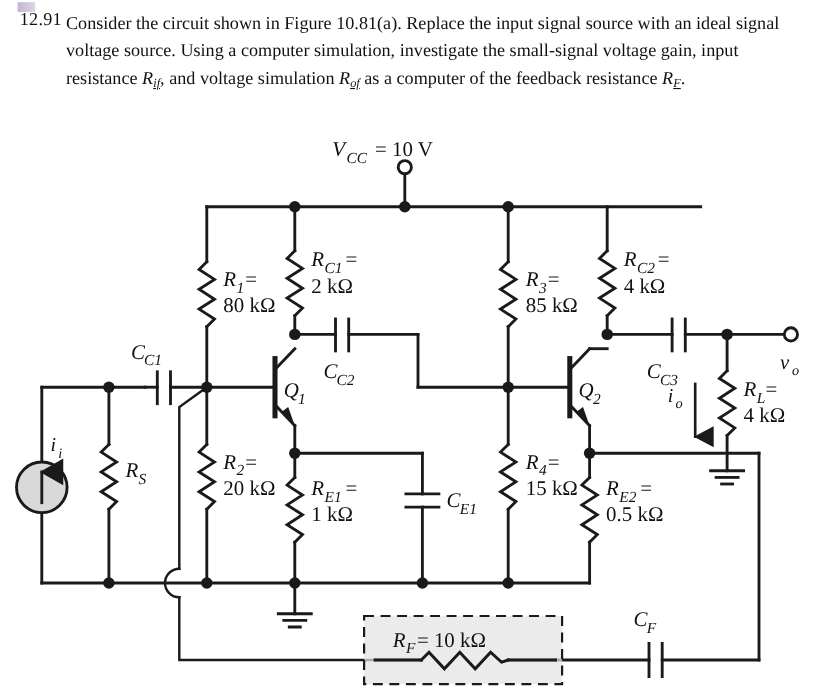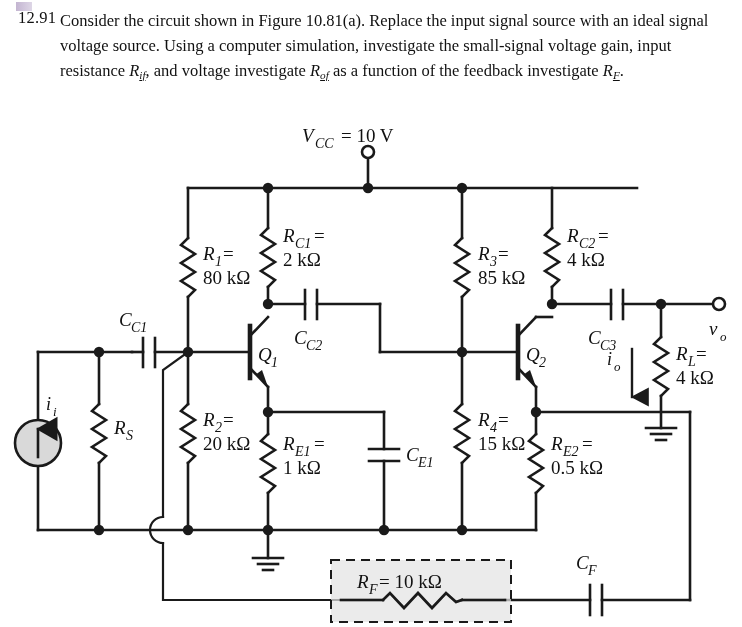--- a/index.html
+++ b/index.html
@@ -34,21 +34,21 @@
 </head>
 <body>
 
 <div id="problem-text">
   <div class="smudge"></div>
   <div class="pnum">12.91</div>
   <div class="ptext">
     <span>Consider the circuit shown in Figure 10.81(a). Replace the input signal</span>
     <span>source with an ideal signal voltage source. Using a computer simulation,</span>
     <span>investigate the small-signal voltage gain, input resistance </span><i>R</i><sub>if</sub><span>, and voltage</span>
-    <span>investigate </span><i>R</i><sub>of</sub><span> as a function of the feedback investigate </span><i>R</i><sub>F</sub><span>.</span>
+    <span>simulation </span><i>R</i><sub>of</sub><span> as a computer of the feedback resistance </span><i>R</i><sub>F</sub><span>.</span>
   </div>
 </div>
 
 <div id="circuit">
 <svg width="742" height="515" viewBox="0 0 742 515" xmlns="http://www.w3.org/2000/svg">
   <defs>
     <marker id="arrowdn" markerWidth="9" markerHeight="9" refX="4.5" refY="8" orient="auto">
       <path d="M0.5,1 L4.5,8.5 L8.5,1 Z" fill="#1a1a1a"></path>
     </marker>
     <marker id="arrowup" markerWidth="11" markerHeight="11" refX="5.5" refY="1.5" orient="auto">

